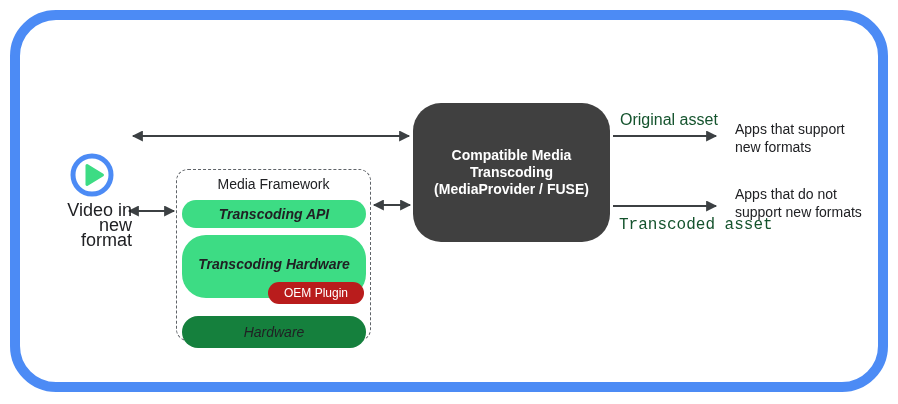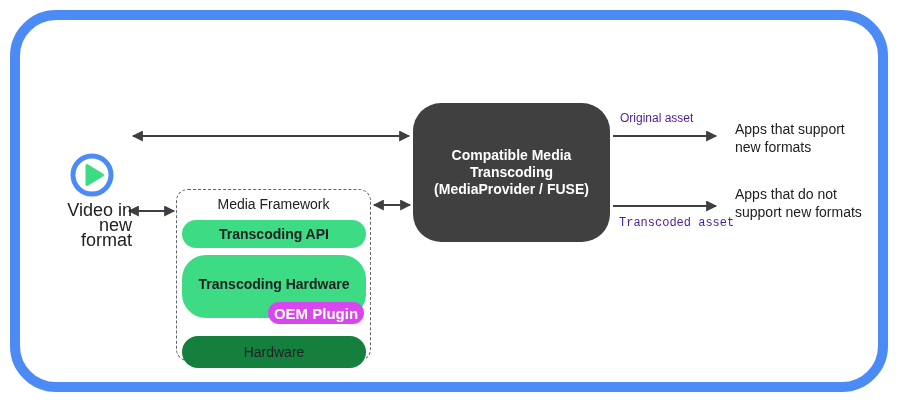--- a/index.html
+++ b/index.html
@@ -17,50 +17,50 @@
   svg.arrow-layer{left:0;top:0;width:898px;height:404px;pointer-events:none;}
   
   .play-icon-svg{left:70px;top:153px;width:44px;height:44px;}
   
   .video-label{
     left:52px;top:203px;width:80px;text-align:right;
     font-size:18px;line-height:15px;white-space:pre-line;color:#202124;
   }
   
   .framework-box{
-    left:176px;top:189px;width:195px;height:172px;box-sizing:border-box;
+    left:176px;top:169px;width:195px;height:172px;box-sizing:border-box;
     border:1.5px dashed #5f6368;border-radius:12px;background:#fff;
   }
   .framework-title{
     position:absolute;left:0;top:6px;width:100%;text-align:center;
     font-size:14px;color:#202124;
   }
   .layer-pill{
     position:absolute;left:5px;width:184px;display:flex;
-    align-items:center;justify-content:center;font-size:14px;color:#202124;
+    align-items:center;justify-content:center;font-size:14px;color:#202124;font-style:italic;
   }
   .api-pill{top:30px;height:28px;border-radius:14px;background:#3ddc84;font-weight:bold;}
   .service-pill{top:65px;height:63px;border-radius:24px;background:#3ddc84;font-weight:bold;padding-bottom:6px;box-sizing:border-box;}
   .oem-pill{
     position:absolute;left:91px;top:112px;width:96px;height:22px;
-    border-radius:11px;background:#d946ef;color:#ffffff;font-weight:bold;font-size:15px;
+    border-radius:11px;background:#b91c1c;color:#ffffff;font-weight:normal;font-size:12px;
     display:flex;align-items:center;justify-content:center;
   }
   .hardware-pill{top:133px;height:32px;border-radius:16px;background:#15803d;margin-top:13px;}
   
   .transcoder-box{
     left:413px;top:103px;width:197px;height:139px;border-radius:28px;
     background:#404040;display:flex;align-items:center;justify-content:center;
   }
   .transcoder-text{
     width:172px;text-align:center;color:#ffffff;font-weight:bold;
     font-size:14px;line-height:17px;
   }
   
-  .asset-label{font-size:12px;color:#4c1d95;white-space:nowrap;}
+  .asset-label{font-size:16px;color:#14532d;white-space:nowrap;}
   .original-asset{left:620px;top:111px;}
   .transcoded-asset{left:619px;top:216px;font-family:Liberation Mono, monospace;}
   .apps-label{
     font-size:14px;line-height:18px;color:#202124;white-space:pre-line;
   }
   .apps-support{left:735px;top:120px;}
   .apps-not-support{left:735px;top:185px;}
 </style>
 </head>
 <body>

